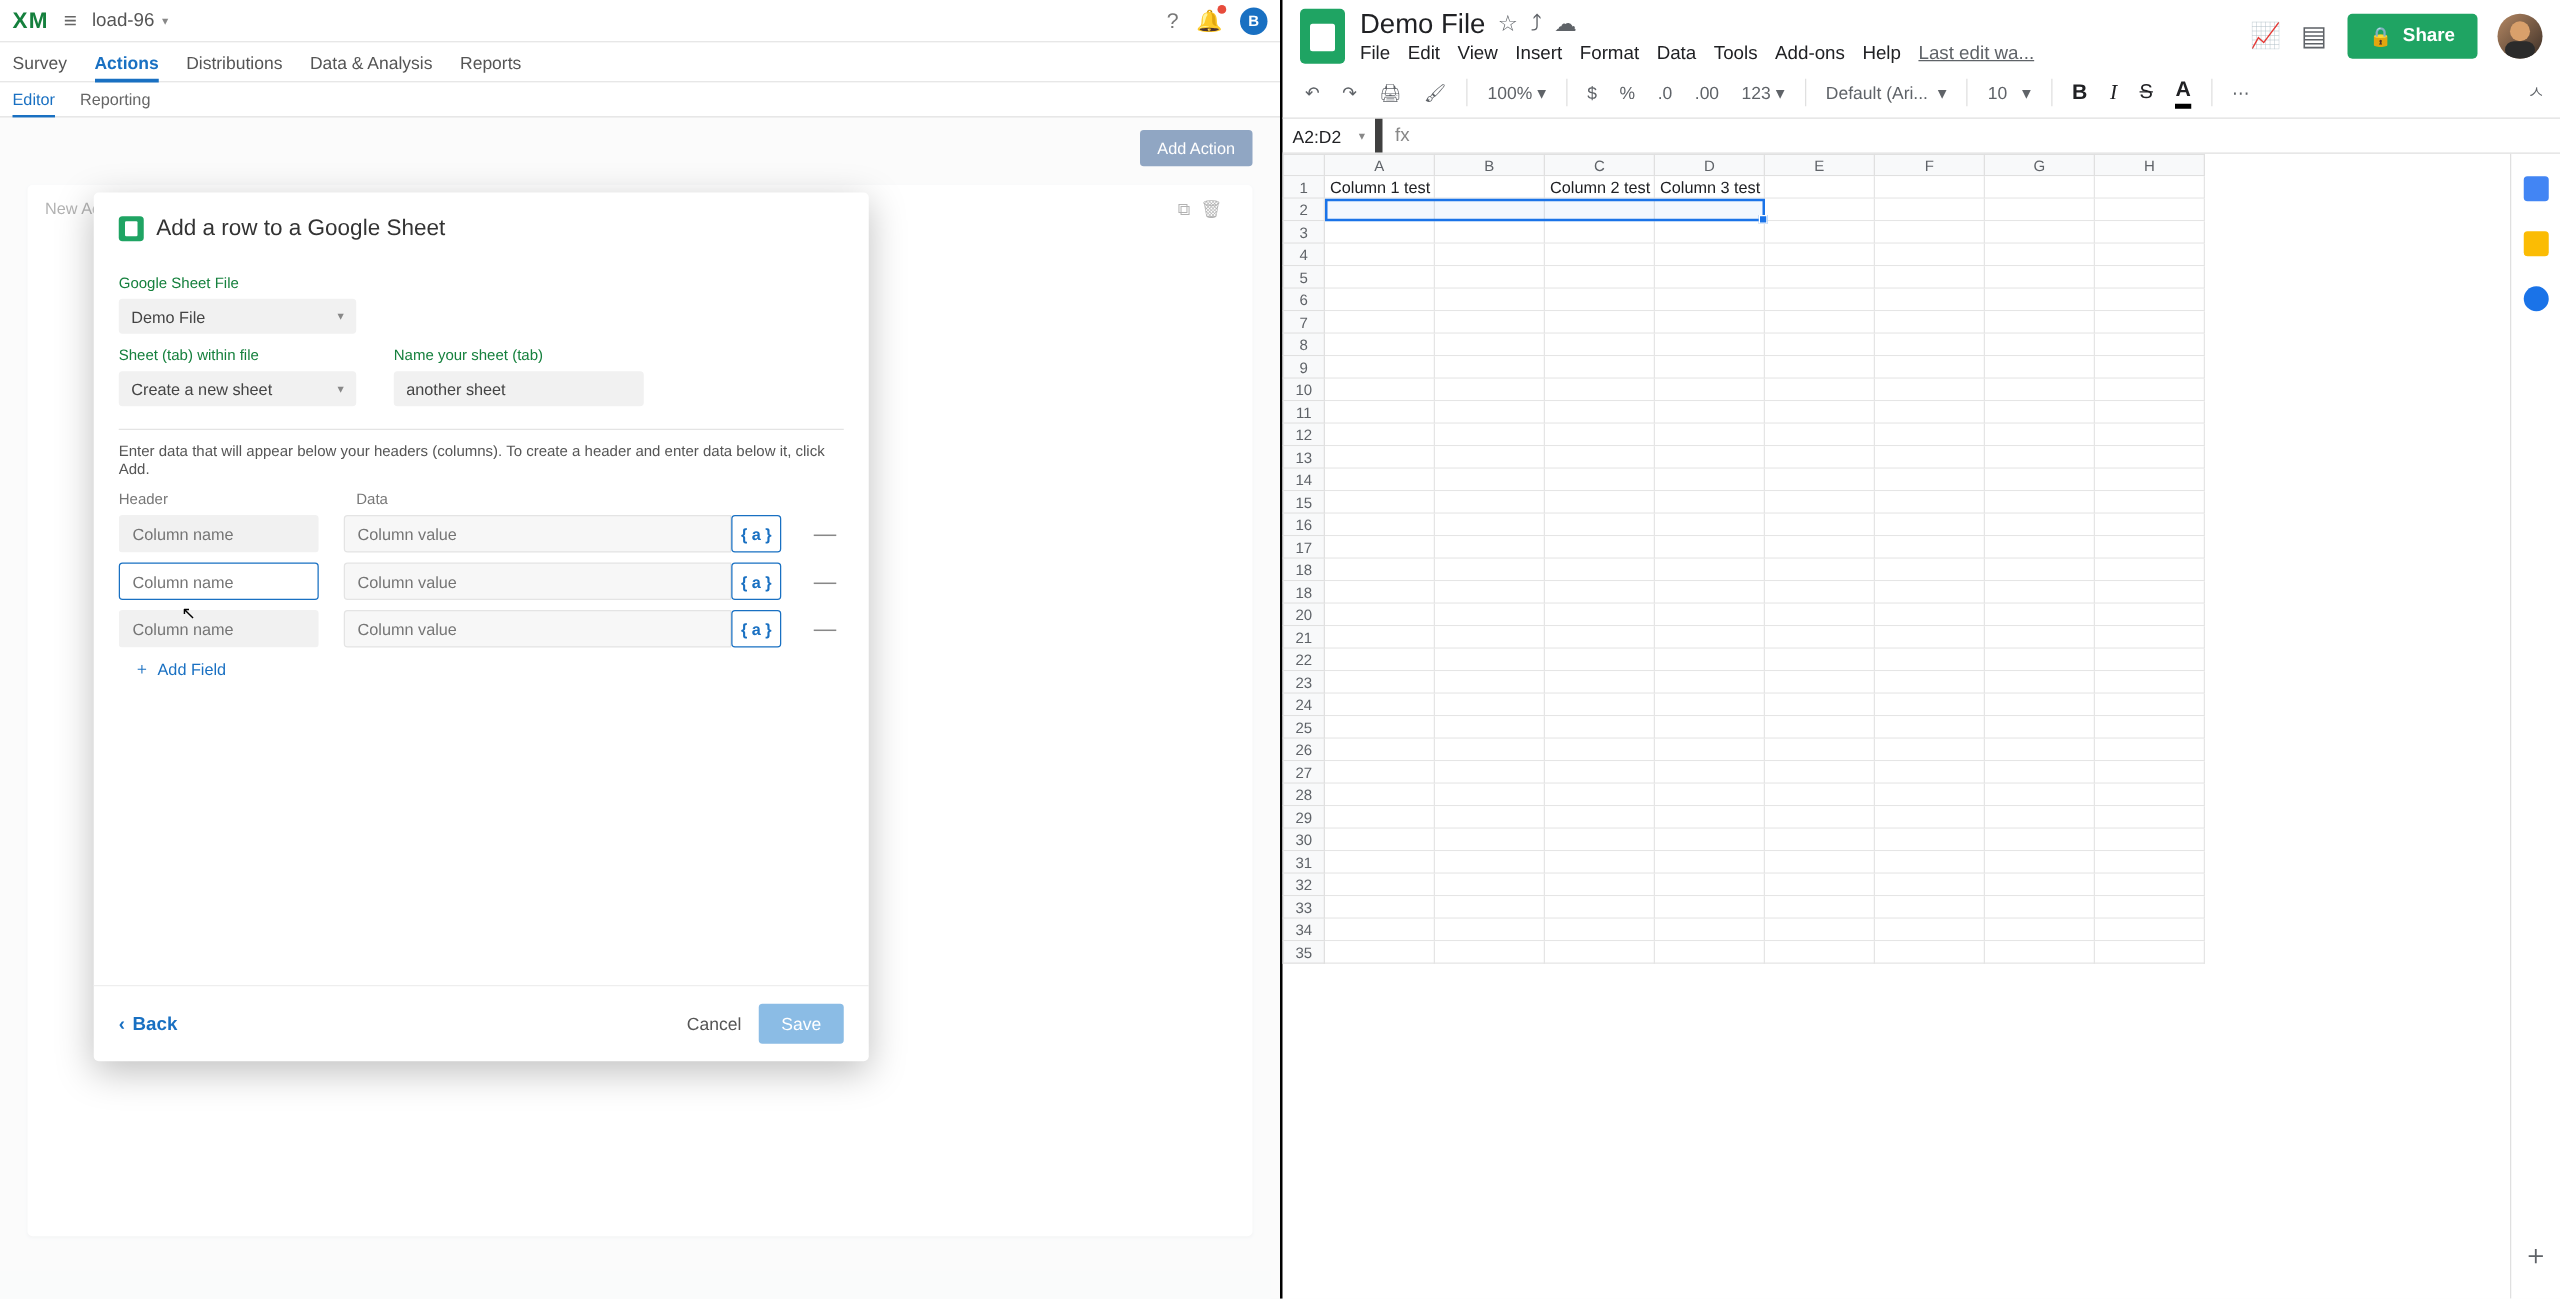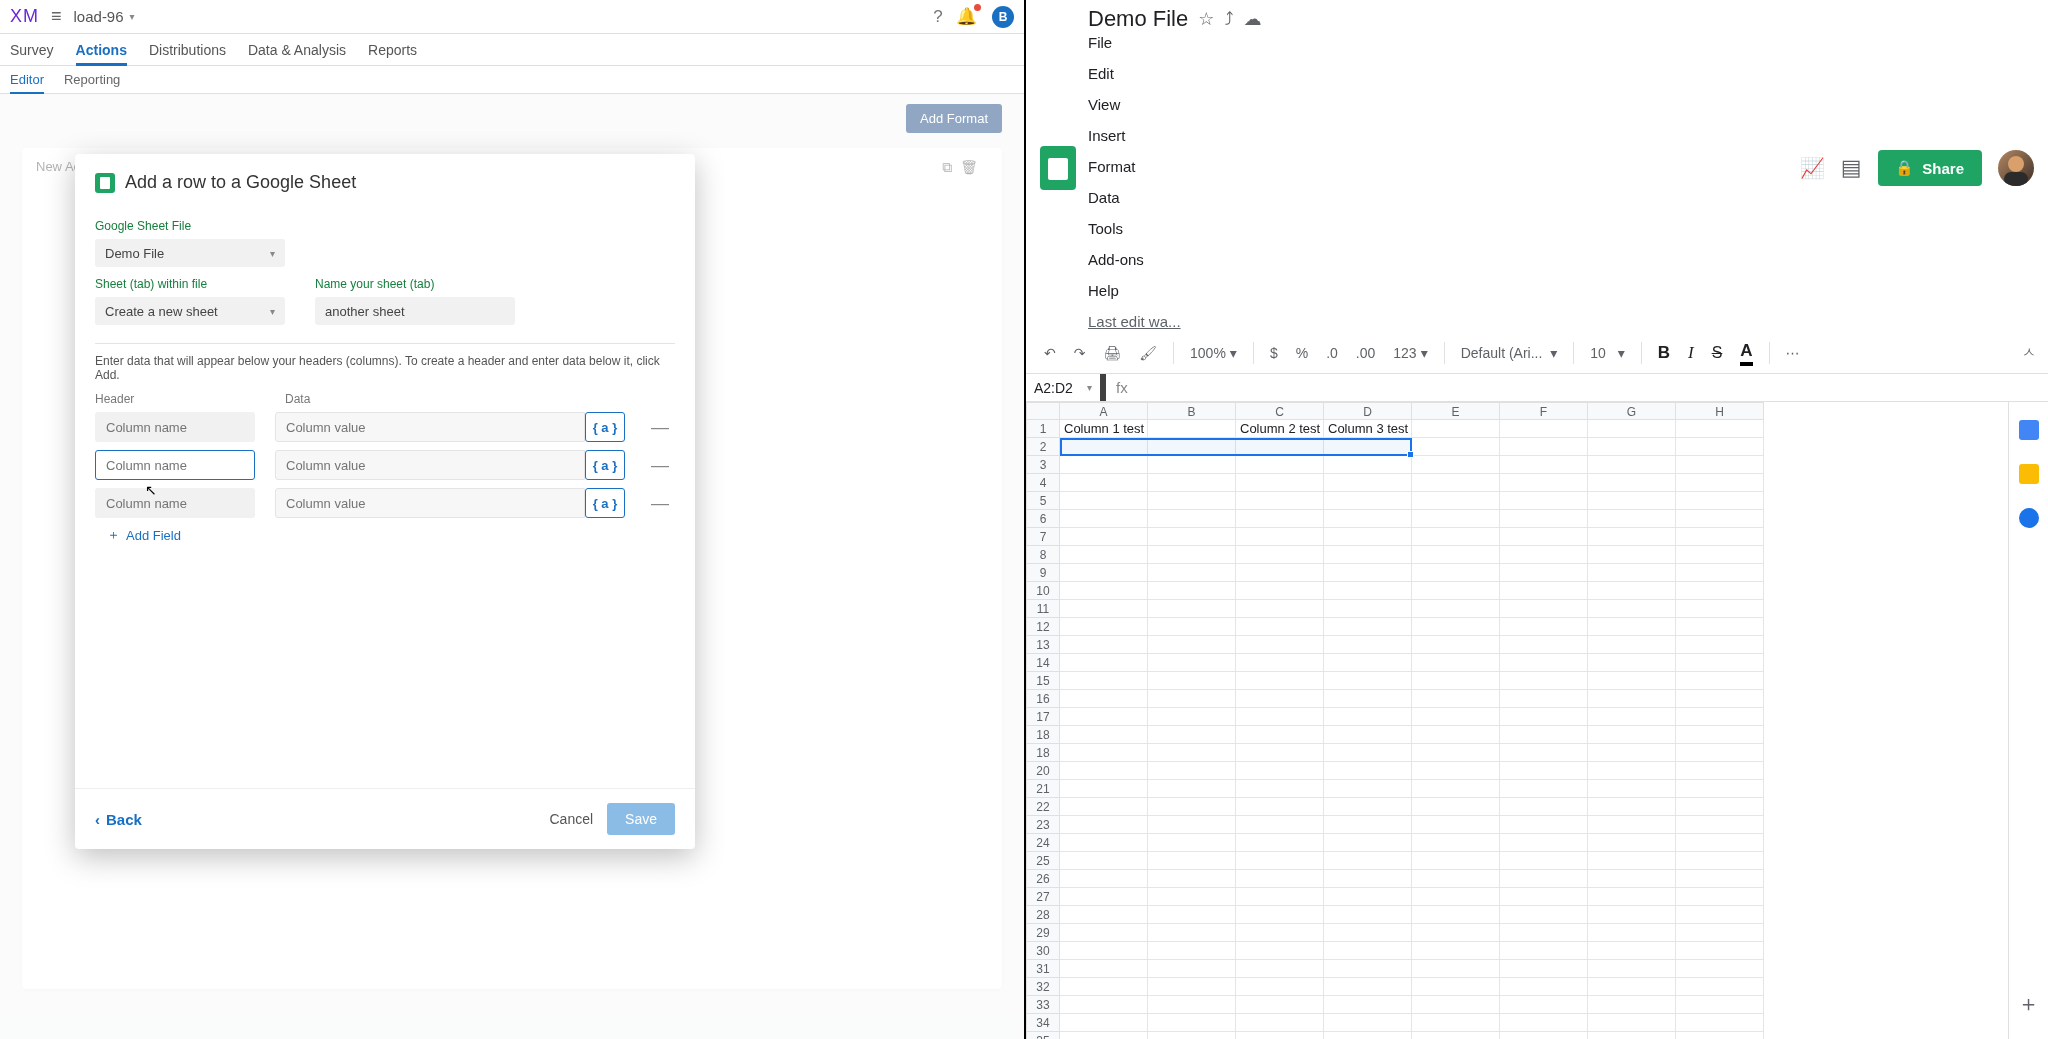--- a/index.html
+++ b/index.html
@@ -2,21 +2,21 @@
 <html><head>
 <meta charset="utf-8">
 <style>
 * { box-sizing: border-box; margin: 0; padding: 0; }
 html,body { height:100%; width:100%; font-family: Arial, Helvetica, sans-serif; }
 body { display:flex; overflow:hidden; }
 
 
 .q-side { width:50%; height:100%; background:#f5f6f7; display:flex; flex-direction:column; position:relative;}
 .q-topbar { height:34px; background:#fff; border-bottom:1px solid #e0e0e0; display:flex; align-items:center; padding:0 10px; gap:12px;}
-.q-logo { color:#6d28d9; font-weight:400; font-size:18px; letter-spacing:1px;}
+.q-logo { color:#15803d; font-weight:700; font-size:18px; letter-spacing:1px;}
 .q-menu-icon { font-size:18px; color:#666; cursor:pointer;}
 .q-proj { color:#555; font-size:15px; display:flex; align-items:center; gap:6px;}
 .q-chev { font-size:10px; color:#888;}
 .q-topbar-right { margin-left:auto; display:flex; align-items:center; gap:14px;}
 .q-top-icon { color:#777; font-size:17px; cursor:pointer; position:relative;}
 .q-notif-dot { position:absolute; top:-2px; right:-3px; width:7px; height:7px; background:#e74c3c; border-radius:50%;}
 .q-avatar-sm { width:22px; height:22px; border-radius:50%; background:#1970c2; color:#fff; display:flex; align-items:center; justify-content:center; font-size:12px; font-weight:600;}
 .q-tabs { height:32px; background:#fff; border-bottom:1px solid #e0e0e0; display:flex; align-items:stretch; padding:0 10px; gap:22px; font-size:14px;}
 .q-tabs div { display:flex; align-items:center; color:#555; cursor:pointer; position:relative;}
 .q-tabs .active { color:#1970c2; font-weight:600;}
@@ -63,21 +63,21 @@
 
 
 .g-side { width:50%; height:100%; border-left:2px solid #000; background:#fff; display:flex; flex-direction:column;}
 .g-titlebar { display:flex; align-items:center; padding:6px 14px 2px; gap:12px;}
 .g-app-icon { width:36px; height:44px; background:#1fa463; border-radius:4px; position:relative; flex-shrink:0;}
 .g-app-icon::before{content:""; position:absolute; left:8px; right:8px; top:12px; bottom:10px; background:#fff; border-radius:2px;}
 .g-titlecol { display:flex; flex-direction:column; gap:2px;}
 .g-title-row { display:flex; align-items:center; gap:10px;}
 .g-doc-title { font-size:22px; color:#202124;}
 .g-title-icon { color:#5f6368; font-size:18px; cursor:pointer;}
-.g-menus { display:flex; gap:14px; font-size:15px; color:#202124;flex-direction:column;}
+.g-menus { display:flex; gap:14px; font-size:15px; color:#202124;}
 .g-menus span{cursor:pointer;}
 .g-lastedit { color:#5f6368; text-decoration:underline; cursor:pointer;}
 .g-titlebar-right { margin-left:auto; display:flex; align-items:center; gap:16px;}
 .g-trend-icon { color:#5f6368; font-size:20px; cursor:pointer;}
 .g-side-icon { color:#5f6368; font-size:22px; cursor:pointer;}
 .g-share-btn { background:#1fa463; color:#fff; border:none; padding:9px 18px; border-radius:4px; font-size:15px; font-weight:600; display:flex; align-items:center; gap:8px; cursor:pointer;}
 .g-avatar { width:36px; height:36px; border-radius:50%; background:linear-gradient(135deg,#b58863,#3c2f27); display:flex; align-items:center; justify-content:center; overflow:hidden;}
 .g-avatar svg{width:100%;height:100%;}
 
 .g-toolbar { height:42px; border-bottom:1px solid #e0e0e0; display:flex; align-items:center; padding:0 12px; gap:6px; font-size:14px; color:#5f6368;}
@@ -137,21 +137,21 @@
     <div>Data &amp; Analysis</div>
     <div>Reports</div>
   </div>
 
   <div class="q-subtabs">
     <div class="active">Editor</div>
     <div>Reporting</div>
   </div>
 
   <div class="q-body">
-    <button class="q-add-action-btn">Add Format</button>
+    <button class="q-add-action-btn">Add Action</button>
     <div class="q-card-bg"></div>
     <div class="q-label-newact">New Actio</div>
     <div class="q-dim-icons">
        <span>⧉</span>
        <span>🗑</span>
     </div>
     <div class="q-overlay"></div>
 
     <div class="q-modal">
       <div class="q-modal-title">

